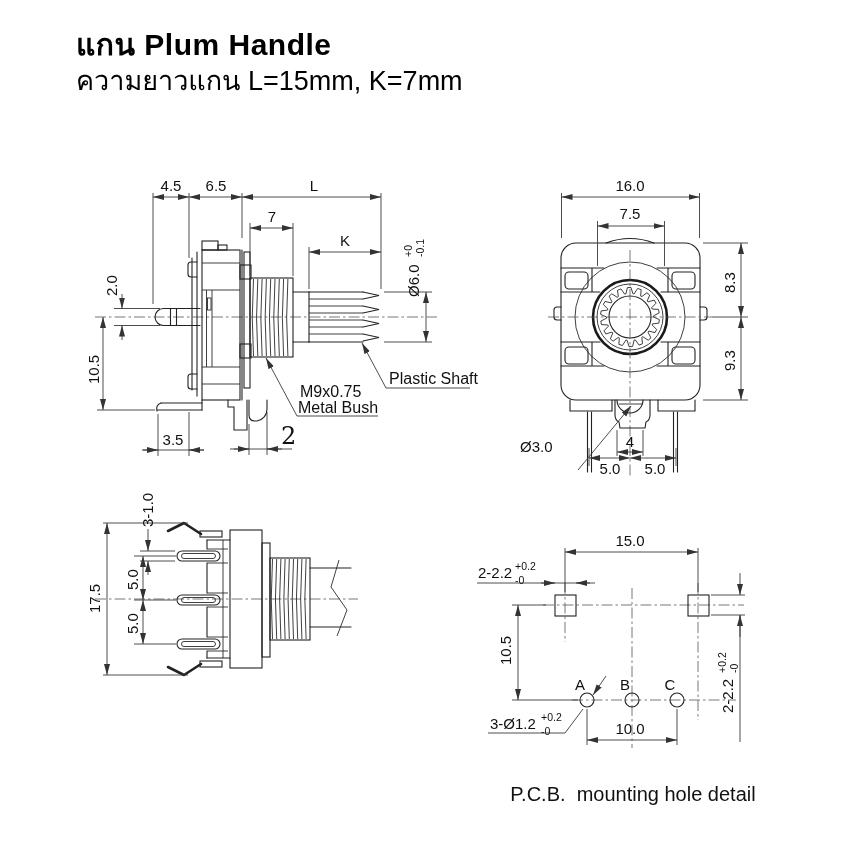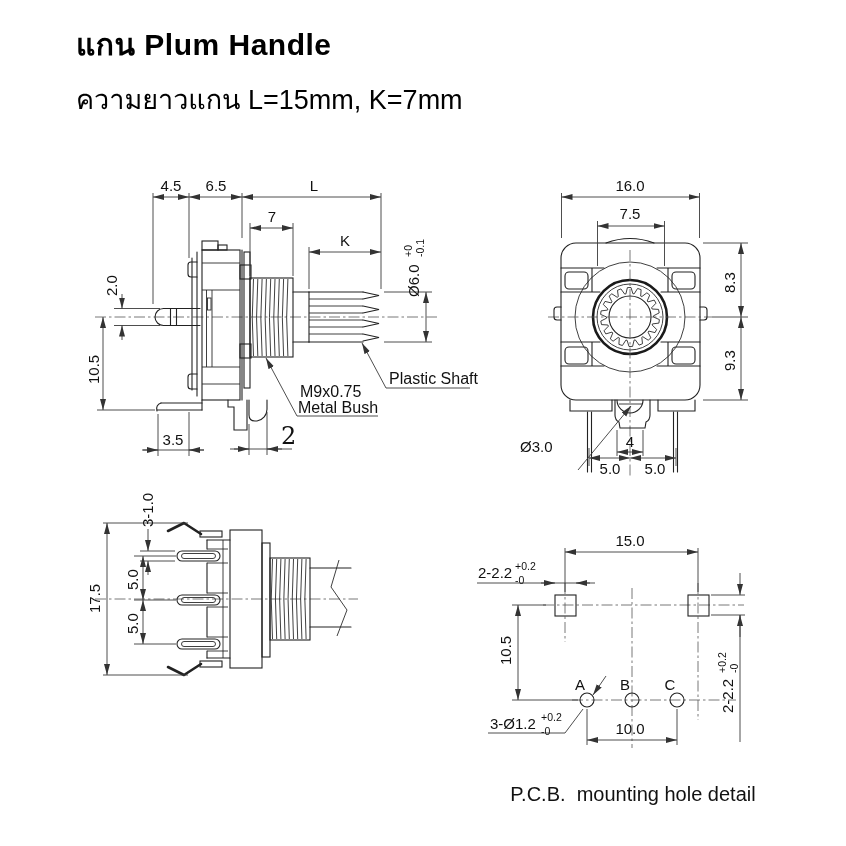--- a/index.html
+++ b/index.html
@@ -1,20 +1,20 @@
 <!DOCTYPE html>
 <html><head>
 <meta charset="utf-8">
 <style>
   html,body{margin:0;padding:0;background:#fff;}
   #stage{position:relative;width:846px;height:846px;background:#fff;overflow:hidden;
          font-family:"Liberation Sans","DejaVu Sans",sans-serif;}
   #title{position:absolute;left:76px;top:26px;color:#000;}
   #title .t1{font-size:30px;font-weight:700;line-height:38px;letter-spacing:.5px;}
-  #title .t2,#title .t3{font-size:27px;font-weight:400;line-height:35px;margin-top:19px;}
+  #title .t2,#title .t3{font-size:27px;font-weight:400;line-height:35px;}
   svg{position:absolute;left:0;top:0;}
   .ol{stroke:#222;stroke-width:1.1;fill:none;stroke-linecap:round;}
   .olf{stroke:#222;stroke-width:1.1;fill:none;}
   .th{stroke:#2a2a2a;stroke-width:0.9;fill:none;}
   .bold{stroke:#1a1a1a;stroke-width:2.6;fill:none;}
   .hook{stroke:#222;stroke-width:2.6;fill:none;stroke-linecap:round;stroke-linejoin:round;}
   .dim{stroke:#3a3a3a;stroke-width:0.9;fill:none;}
   .cl{stroke:#555;stroke-width:0.8;fill:none;stroke-dasharray:11 3 2.5 3;}
   text.d{font-size:15px;fill:#111;font-family:"Liberation Sans",sans-serif;}
   text.s{font-size:10.5px;fill:#111;font-family:"Liberation Sans",sans-serif;}

